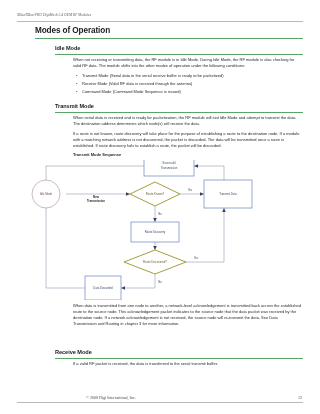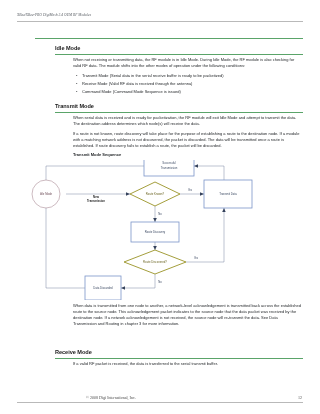--- a/index.html
+++ b/index.html
@@ -197,20 +197,21 @@
   }
 </style>
 </head>
 <body>
 
 <div class="page">
 
   <div class="running-header">XBee/XBee-PRO DigiMesh 2.4 OEM RF Modules</div>
   <div class="header-rule"></div>
 
+  <div class="h1">Modes of Operation</div>
   <div class="h1-rule"></div>
 
   <div class="h2" id="idle-h2">Idle Mode</div>
   <div class="h2-rule" id="idle-rule"></div>
 
   <div class="body-block" id="idle-body">
     <p>When not receiving or transmitting data, the RF module is in Idle Mode. During Idle Mode, the RF module is also checking for valid RF data. The module shifts into the other modes of operation under the following conditions:</p>
     <ul class="bullets">
       <li>Transmit Mode (Serial data in the serial receive buffer is ready to be packetized)</li>
       <li>Receive Mode (Valid RF data is received through the antenna)</li>

